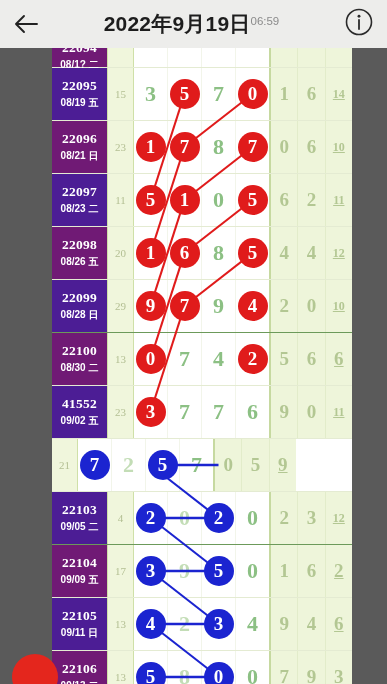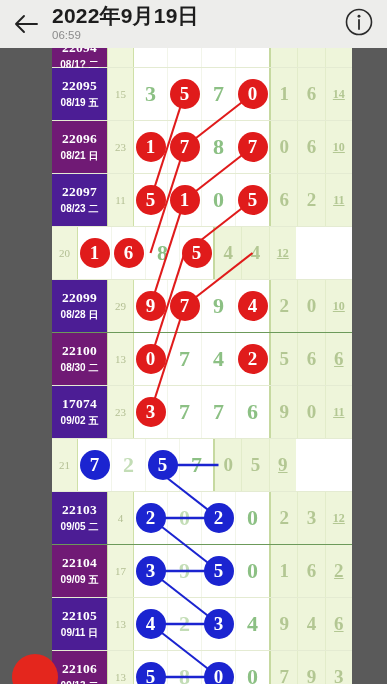--- a/index.html
+++ b/index.html
@@ -14,21 +14,21 @@
   #appbar {
     position:absolute; top:0; left:0; width:387px; height:48px;
     background:#ededeb; z-index:40;
     display:flex; align-items:center;
   }
   #back-btn {
     width:52px; height:48px; display:flex; align-items:center; justify-content:center;
     cursor:pointer;
   }
   #back-btn svg { display:block; }
-  #title-wrap { flex:1; display:flex; flex-direction:column; justify-content:center;
+  #title-wrap { flex:1; display:flex; flex-direction:row; justify-content:center;
     margin-top:-1px; }
   #title {
     font-family:"Liberation Sans", sans-serif;
     font-size:21px; font-weight:700; color:#1d1d1d; letter-spacing:.2px;
     line-height:22px;
   }
   #subtitle {
     font-family:"Liberation Sans", sans-serif;
     font-size:11.5px; color:#8b8b8b; line-height:14px; margin-top:1px;
   }
@@ -200,20 +200,24 @@
             <div class="ball red">5</div>
           </div>
         </div>
         <div class="c-tail">
           <div class="tcell">6</div>
           <div class="tcell">2</div>
           <div class="tcell small">11</div>
         </div>
       </div>
       <div class="row">
+        <div class="c-issue">
+          <div class="issue-no">22098</div>
+          <div class="issue-date">08/26 五</div>
+        </div>
         <div class="c-sum">20</div>
         <div class="balls">
           <div class="bcell">
             <div class="ball red">1</div>
           </div>
           <div class="bcell">
             <div class="ball red">6</div>
           </div>
           <div class="bcell">
             <div class="digit">8</div>
@@ -275,21 +279,21 @@
           </div>
         </div>
         <div class="c-tail">
           <div class="tcell">5</div>
           <div class="tcell">6</div>
           <div class="tcell">6</div>
         </div>
       </div>
       <div class="row alt">
         <div class="c-issue">
-          <div class="issue-no">17074</div>
+          <div class="issue-no">41552</div>
           <div class="issue-date">09/02 五</div>
         </div>
         <div class="c-sum">23</div>
         <div class="balls">
           <div class="bcell">
             <div class="ball red">3</div>
           </div>
           <div class="bcell">
             <div class="digit">7</div>
           </div>

